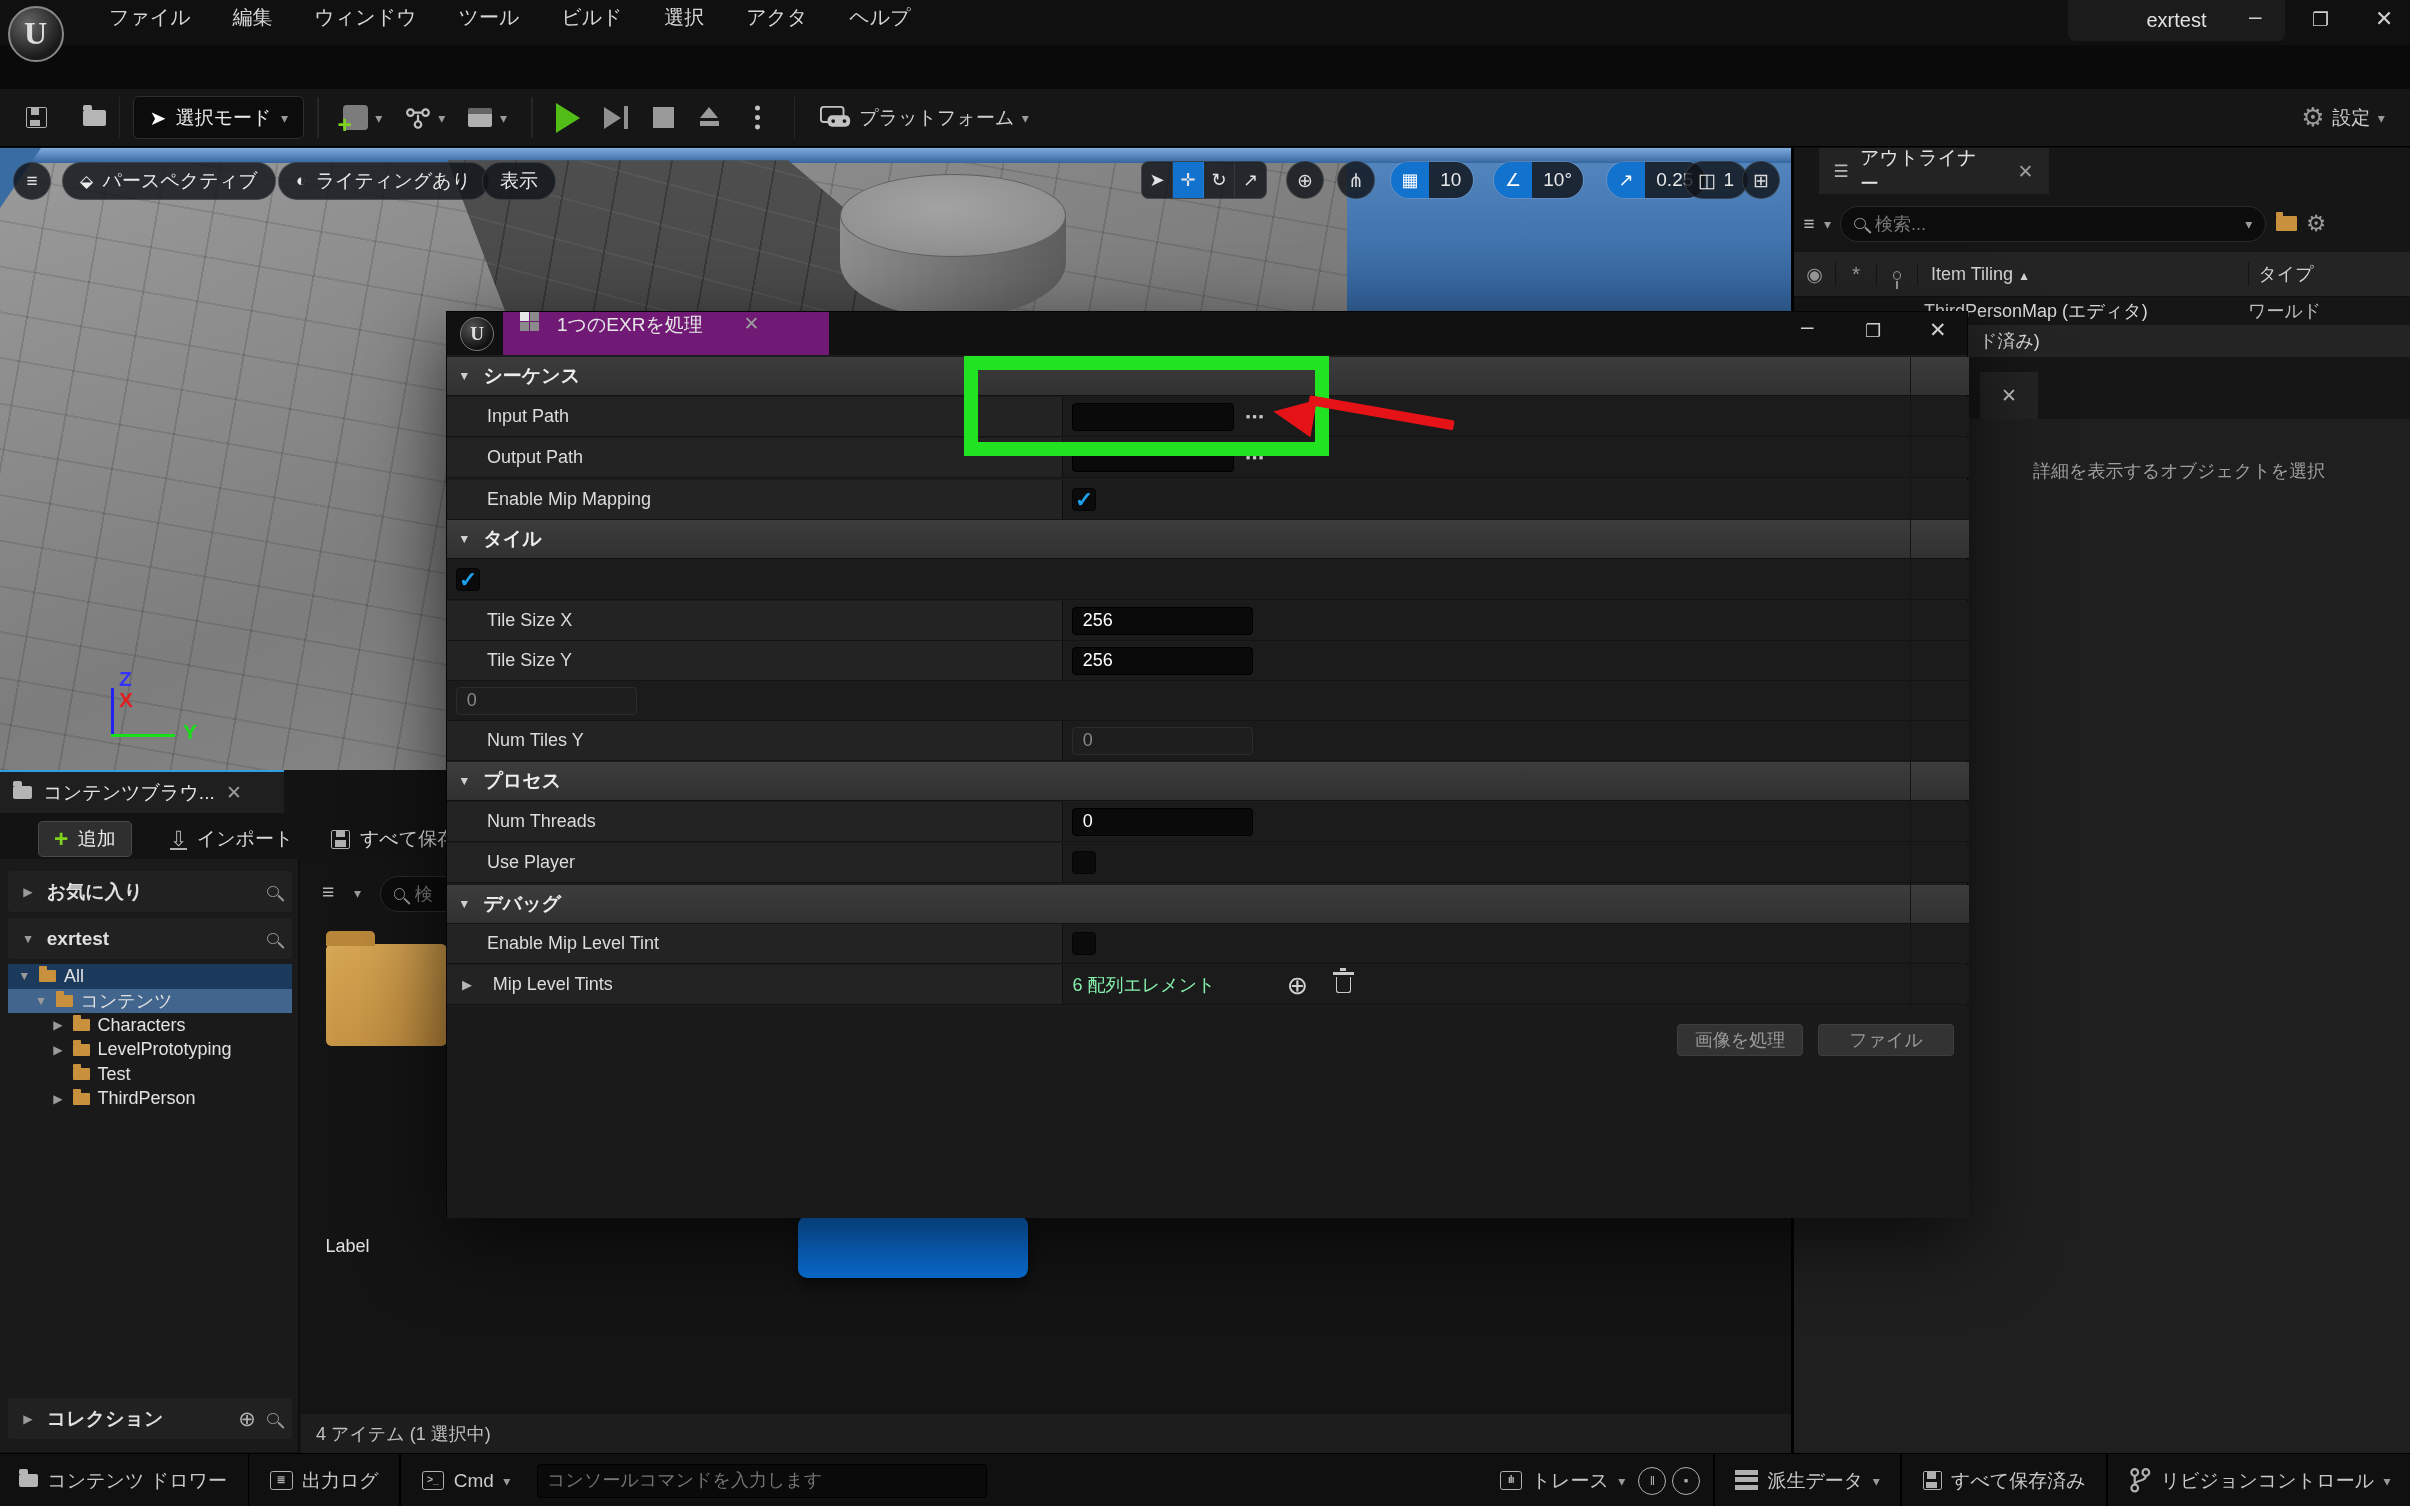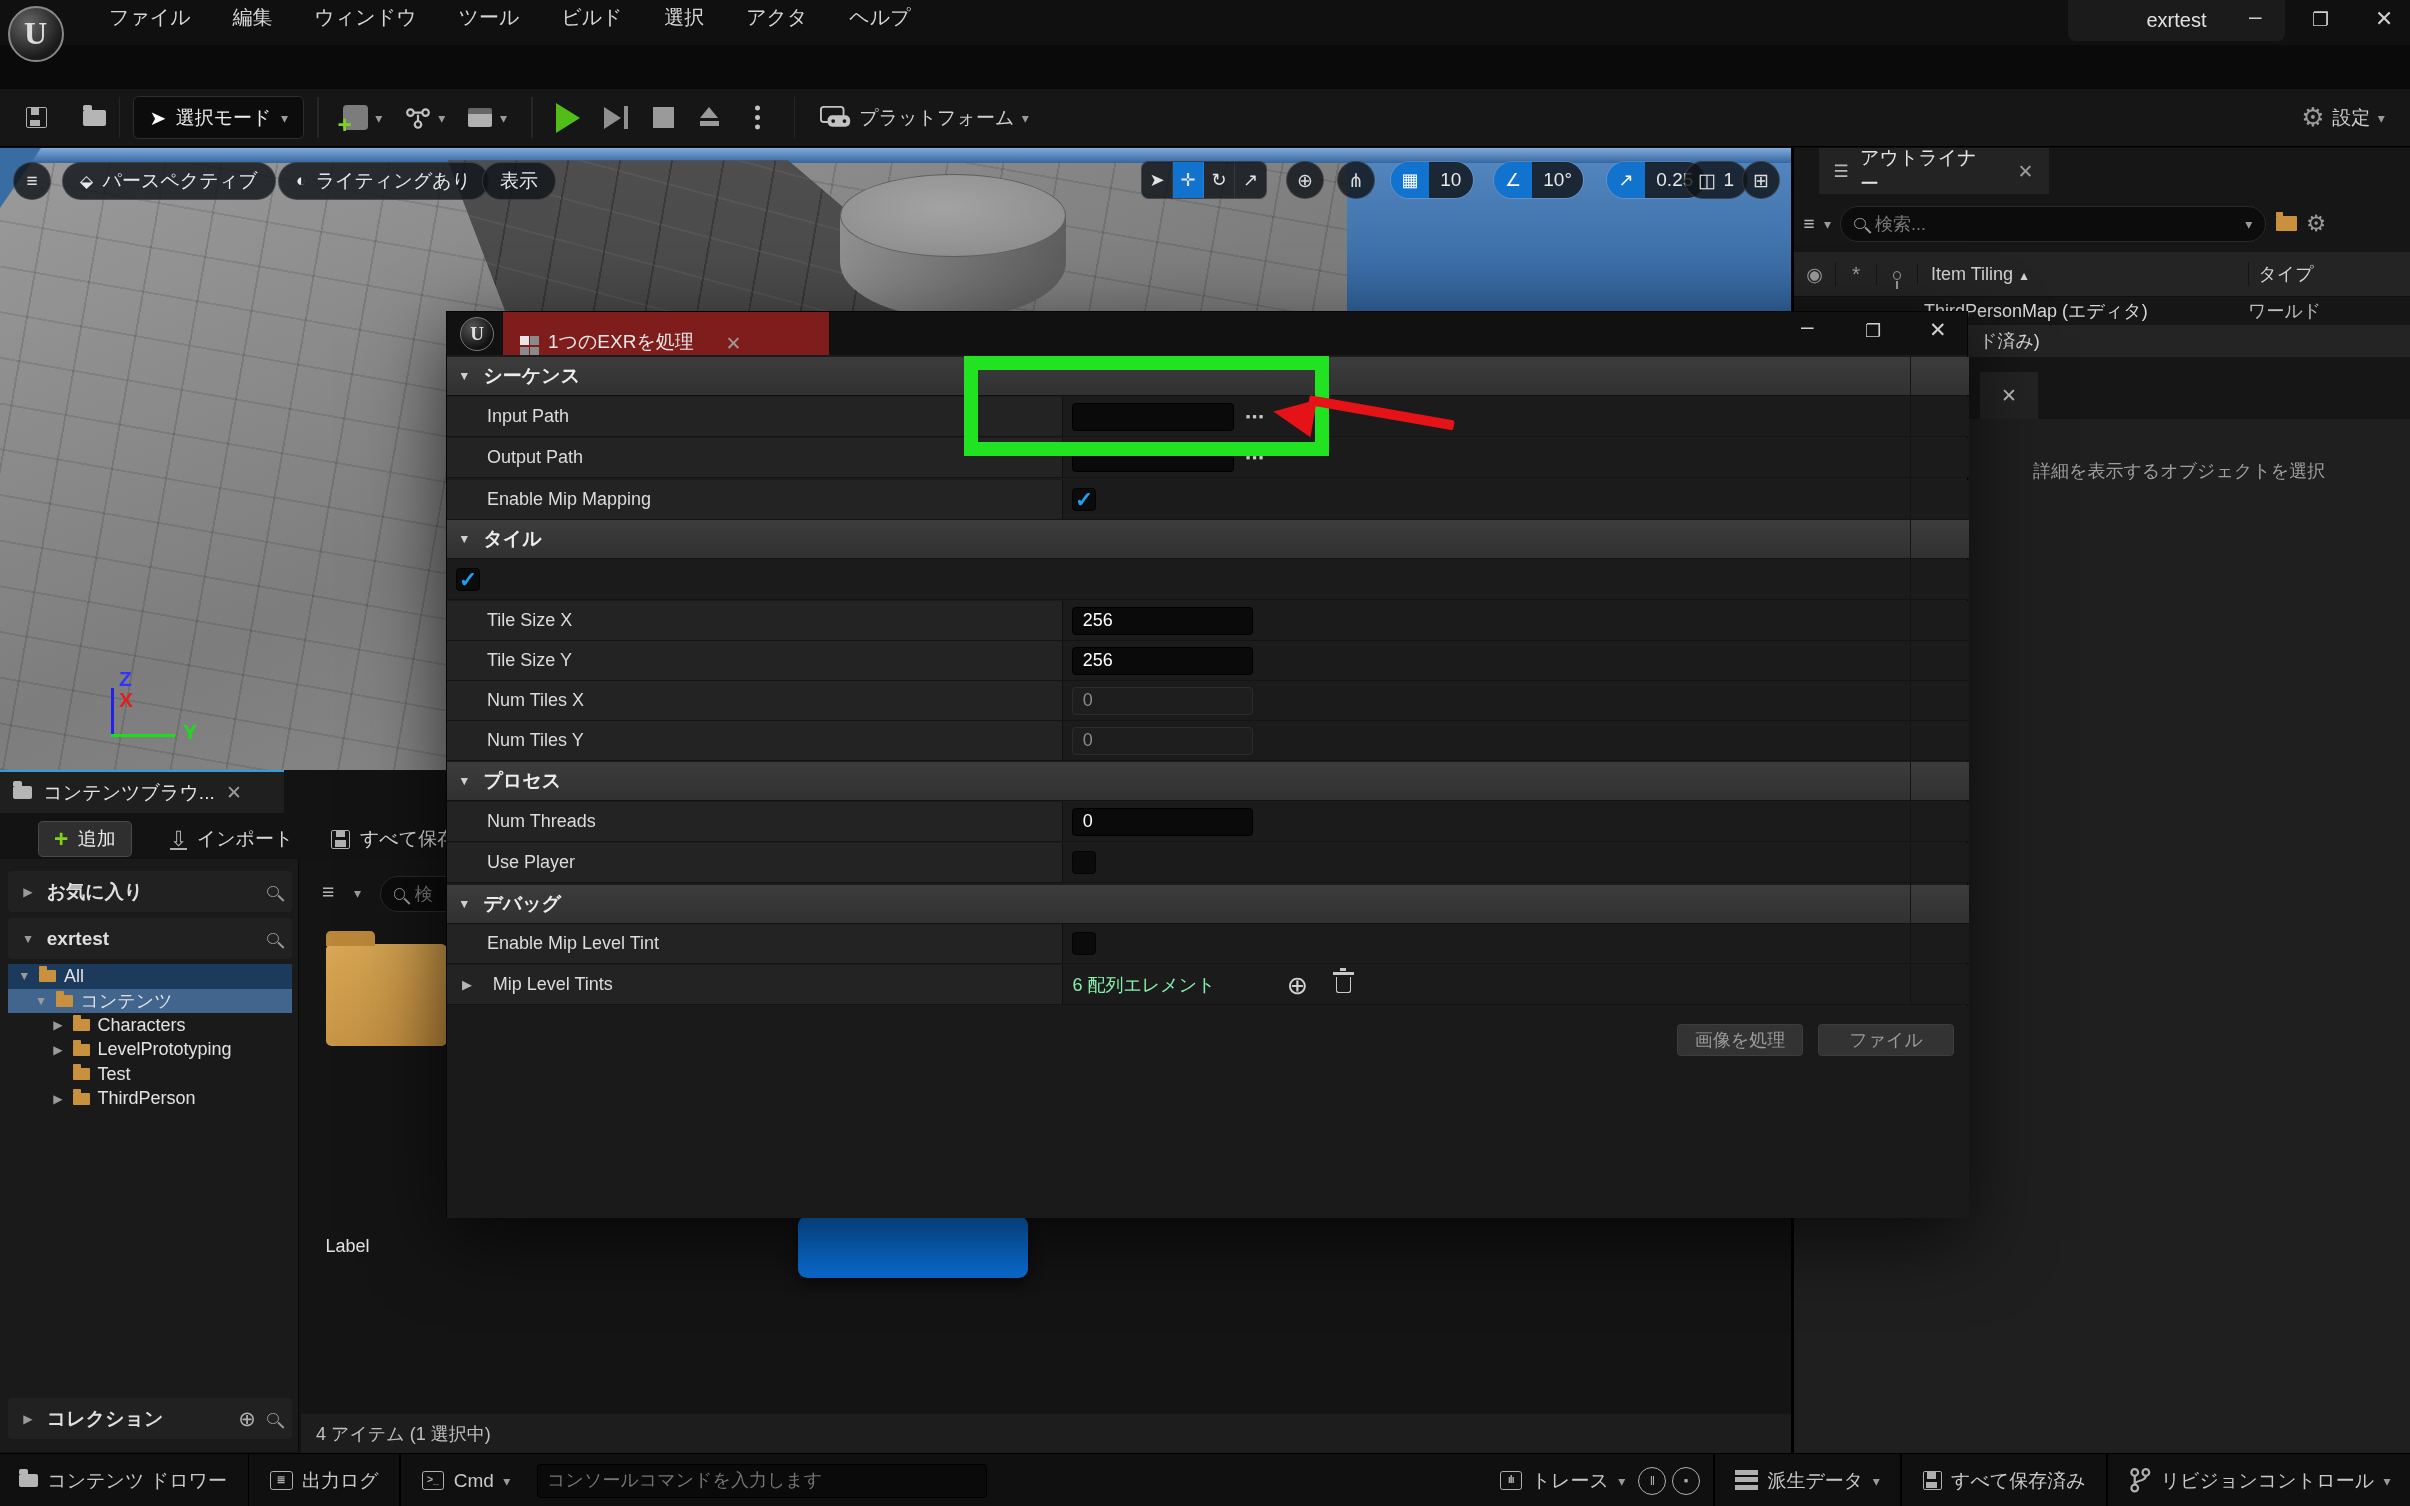--- a/index.html
+++ b/index.html
@@ -66,21 +66,21 @@
   .colhdr{background:#242424;border-bottom:0.9px solid #101010;display:flex;align-items:center;font-size:18px;color:#d2d2d2}
   .mag{display:inline-block;width:11.3px;height:11.3px;border:1.9px solid #9a9a9a;border-radius:50%;position:relative;flex:none}
   .mag::after{content:"";position:absolute;width:7.5px;height:1.9px;background:#9a9a9a;transform:rotate(45deg);right:-6.6px;bottom:-2.8px}
   .pinic{display:inline-block;width:8.5px;height:8.5px;border:1.9px solid #9a9a9a;border-radius:50%;position:relative}
   .pinic::after{content:"";position:absolute;width:1.9px;height:7.5px;background:#9a9a9a;left:1.9px;top:9.4px}
   .gear{color:#9a9a9a;font-size:22.6px}
 
   
   #dialog{left:446px;top:311px;width:1522px;height:906px;background:#1c1c1c;border:0.9px solid #050505;box-shadow:0 22.6px 75px rgba(0,0,0,.65);z-index:50}
   #dlg-titlebar{left:0;top:0;width:100%;height:43px;background:#111}
-  .dlg-tab{left:56px;top:0;width:326px;height:43px;background:#7f1d1d;display:flex;align-items:flex-end;gap:9px;padding:0 17px;font-size:19px;color:#e6e6e6}
+  .dlg-tab{left:56px;top:0;width:326px;height:43px;background:#701a75;display:flex;align-items:flex-start;gap:18px;padding:0 17px;font-size:19px;color:#e6e6e6}
   .winicon{display:grid;grid-template-columns:8.5px 8.5px;grid-template-rows:8.5px 8.5px;gap:1.9px}
   .winicon b{background:#8a8a8a}.winicon b:first-child{background:#e6e6e6}
   .pcat{left:0;width:1522px;height:39px;background:linear-gradient(#3c3c3c,#313131);border-bottom:0.9px solid #121212;display:flex;align-items:center;gap:13px;padding-left:11.3px;font-size:19px;font-weight:bold;color:#ececec}
   .prow{left:0;width:1522px;height:40px;border-bottom:0.9px solid #141414;display:flex}
   .plabel{width:616px;background:#232323;display:flex;align-items:center;padding-left:40px;font-size:18px;color:#dcdcdc;border-right:1.9px solid #0f0f0f}
   .pval{flex:1;background:#1b1b1b;display:flex;align-items:center;padding-left:9.4px;gap:11.3px}
   .tf{height:28px;background:#0a0a0a;border:0.9px solid #000;border-radius:3.8px;color:#fff;padding:0 9.4px;font-size:18px;font-family:"Liberation Sans",sans-serif}
   .tf.dis{background:#1e1e1e;border-color:#2c2c2c;color:#8a8a8a}
   .cbx{width:23.5px;height:23.5px;background:#0b0b0b;border:0.9px solid #040404;border-radius:3.8px;display:flex;align-items:center;justify-content:center;color:#1fa0ef;font-size:21.7px;font-weight:bold}
   .dots{color:#c9c9c9;font-size:13px;letter-spacing:1.9px;font-weight:bold}
@@ -451,21 +451,20 @@
         <input class="tf" style="width: 181px;" value="256">
       </div>
   </div>
   <div class="prow abs" style="top:329px">
     <div class="plabel">Tile Size Y</div>
     <div class="pval">
         <input class="tf" style="width: 181px;" value="256">
       </div>
   </div>
   <div class="prow abs" style="top:369px">
-    <div class="plabel">Num Tiles X</div>
     <div class="pval">
         <input class="tf dis" style="width: 181px;" disabled="" value="0">
       </div>
   </div>
   <div class="prow abs" style="top:409px">
     <div class="plabel">Num Tiles Y</div>
     <div class="pval">
         <input class="tf dis" style="width: 181px;" disabled="" value="0">
       </div>
   </div>

